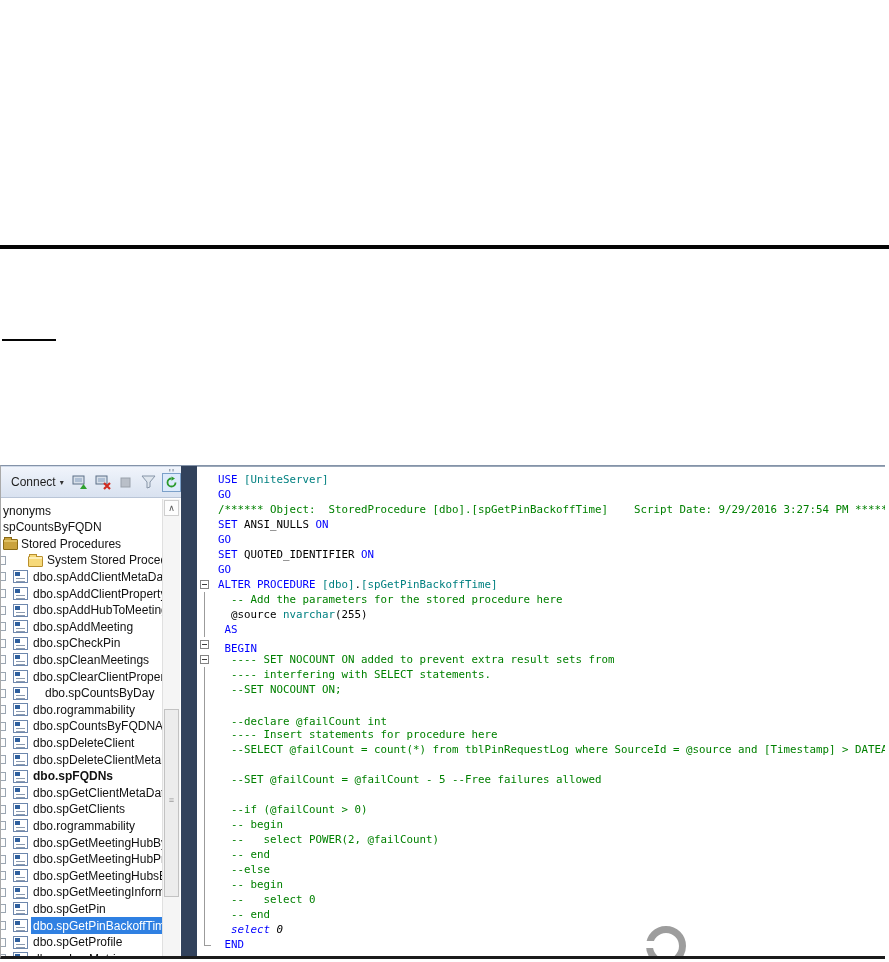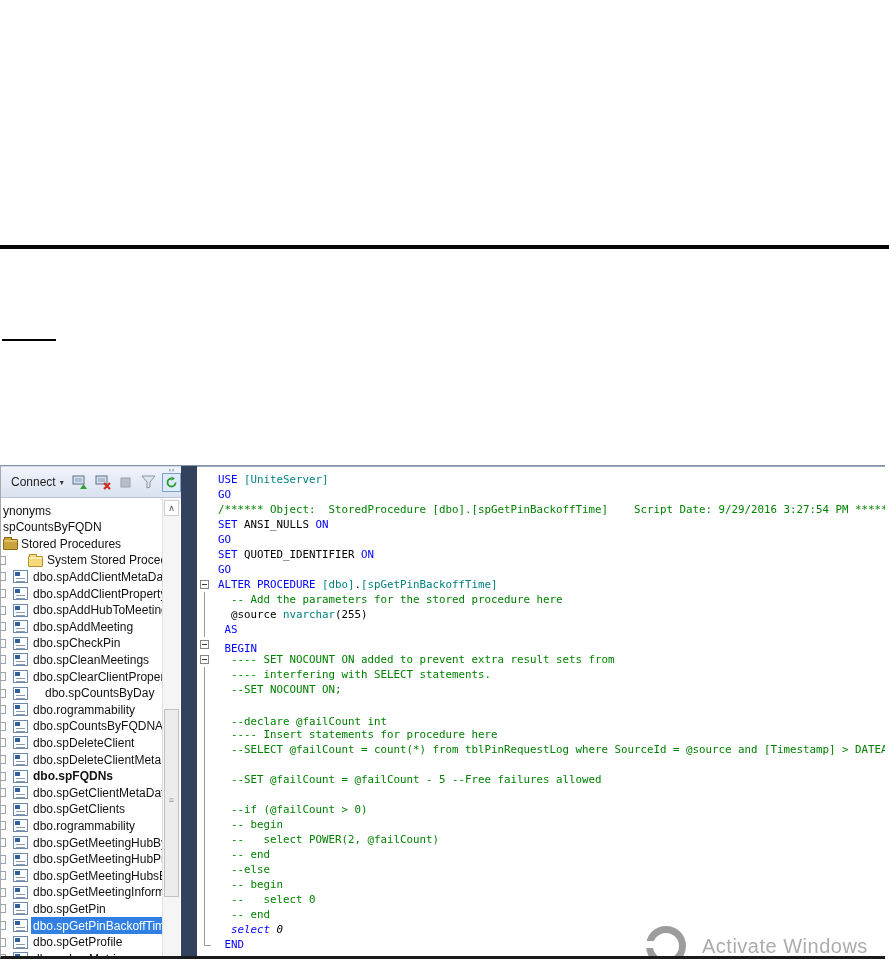--- a/index.html
+++ b/index.html
@@ -345,15 +345,14 @@
           <div class="code-line" style="top: 435px;"><span class="seg-c">  -- end</span></div>
           <div class="ol-line" style="top: 450px; height: 15px;"></div>
           <div class="code-line" style="top: 450px; font-style: italic;"><span class="seg-p">  </span><span class="seg-k">select</span><span class="seg-p"> 0</span></div>
           <div class="ol-line" style="top: 465px; height: 8px;"></div>
           <div class="ol-end-h" style="top: 473px;"></div>
           <div class="code-line" style="top: 465px;"><span class="seg-p"> </span><span class="seg-k">END</span></div>
         </div>
     </div>
 
     <div class="abs" id="wm-icon"></div>
-    <div class="abs" id="wm-text">Activate Windows</div>
   </div>
 </div>
 
 </body></html>

